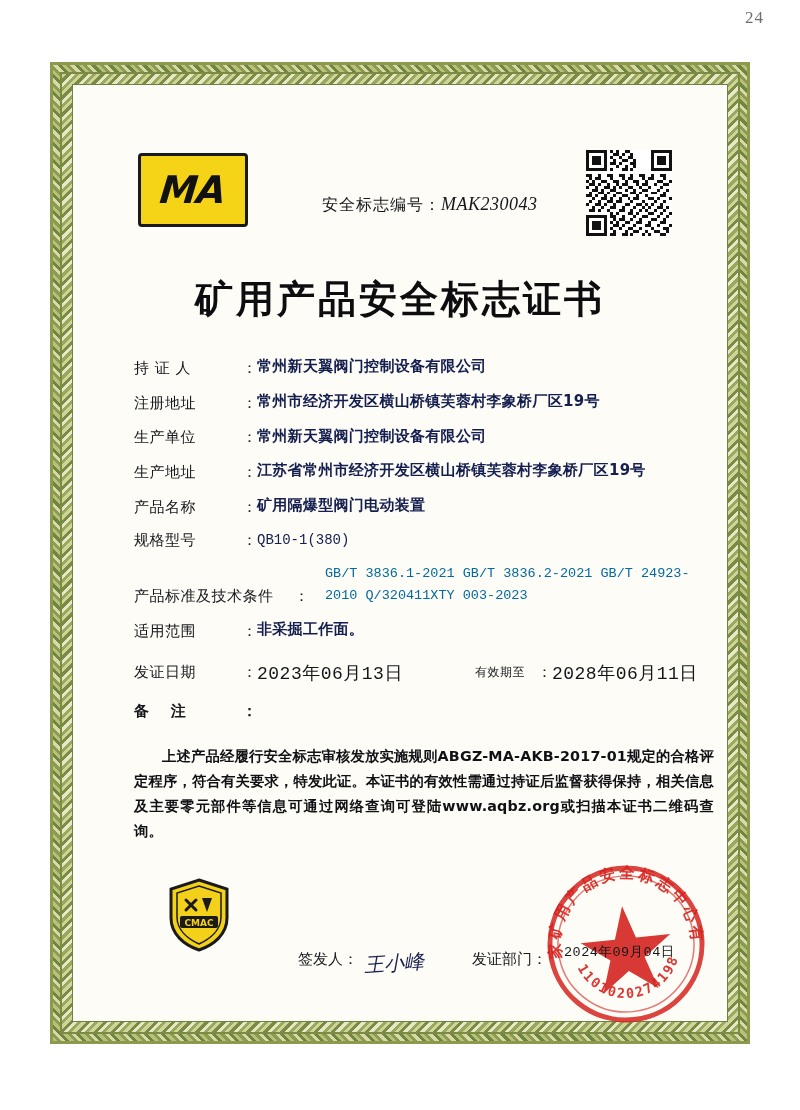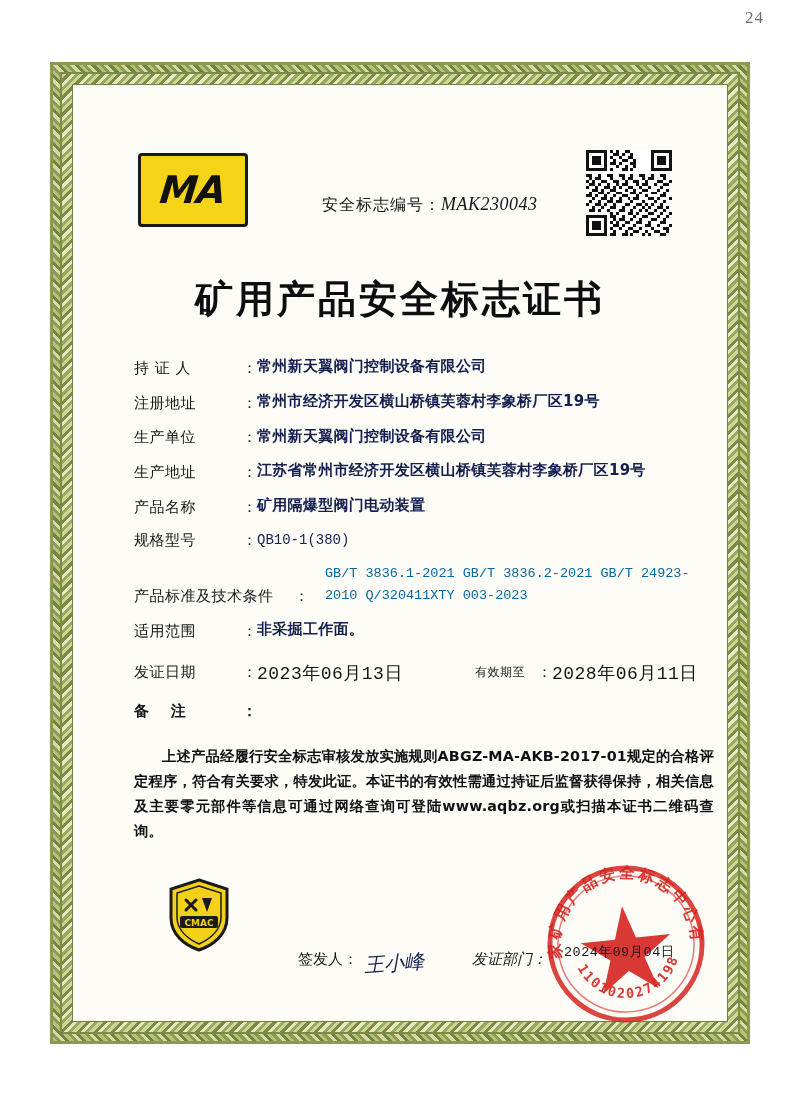--- a/index.html
+++ b/index.html
@@ -246,21 +246,21 @@
     margin-top: 44px;
   }
   .sign-name {
     font-family: "Liberation Serif", serif;
     font-style: italic;
     font-size: 20px;
     color: #1c2350;
     margin: 0 26px 0 6px;
     transform: rotate(-4deg);
   }
-  .issue-dept-label { margin-left: 22px; font-style: italic; }
+  .issue-dept-label { margin-left: 22px; }
 
   
   .seal {
     position: absolute;
     left: 462px;
     top: 768px;
     width: 176px;
     height: 176px;
     transform: rotate(-6deg);
   }

